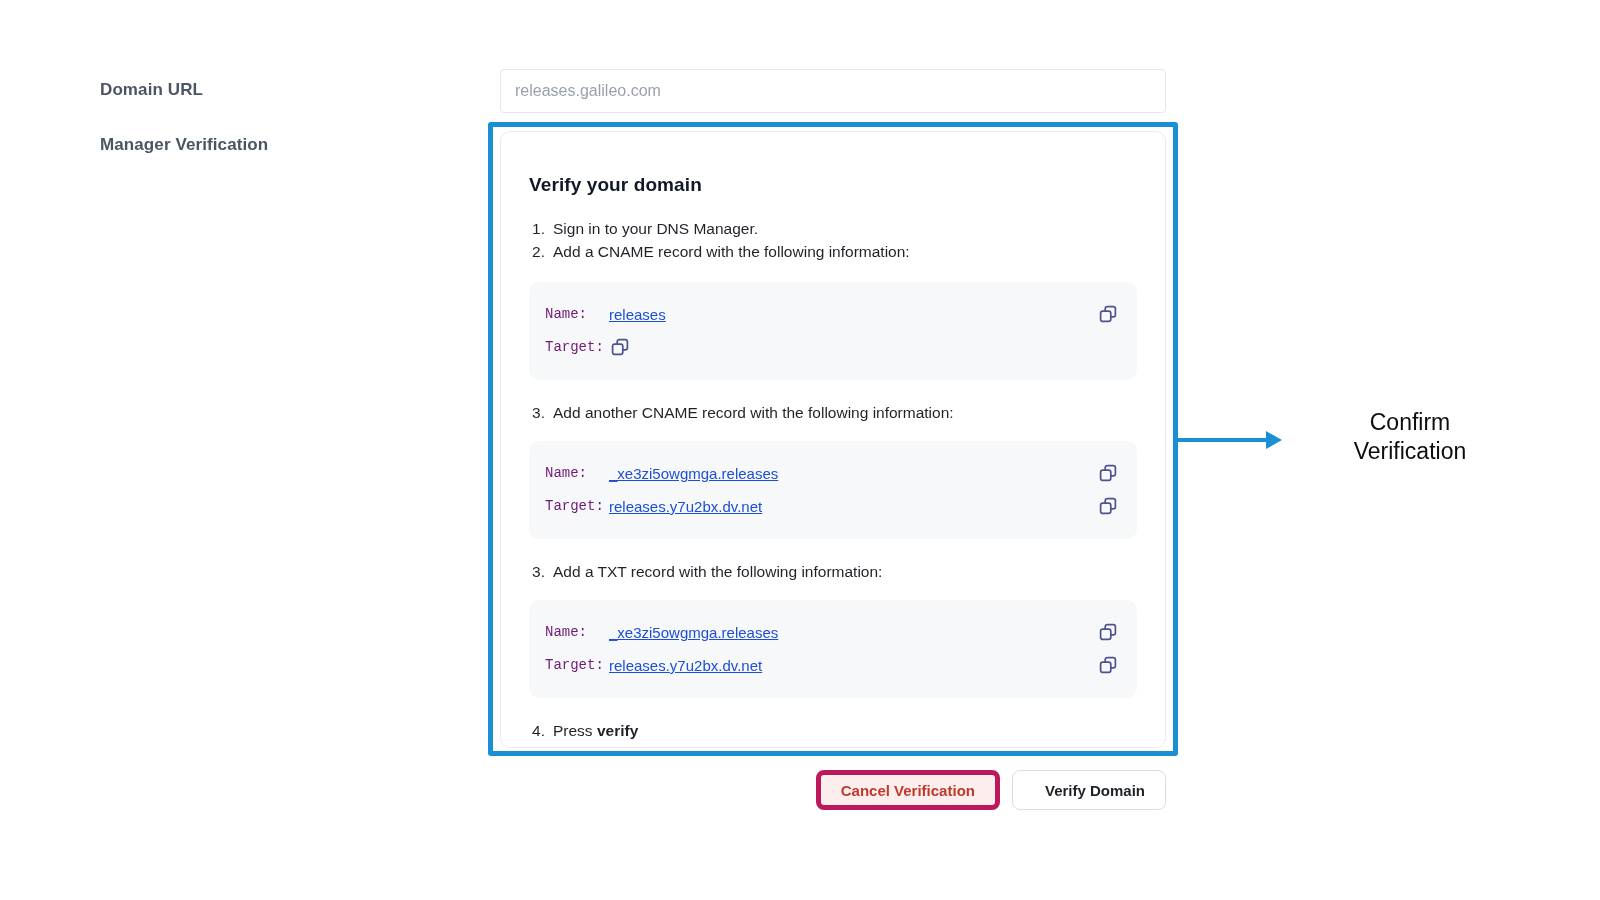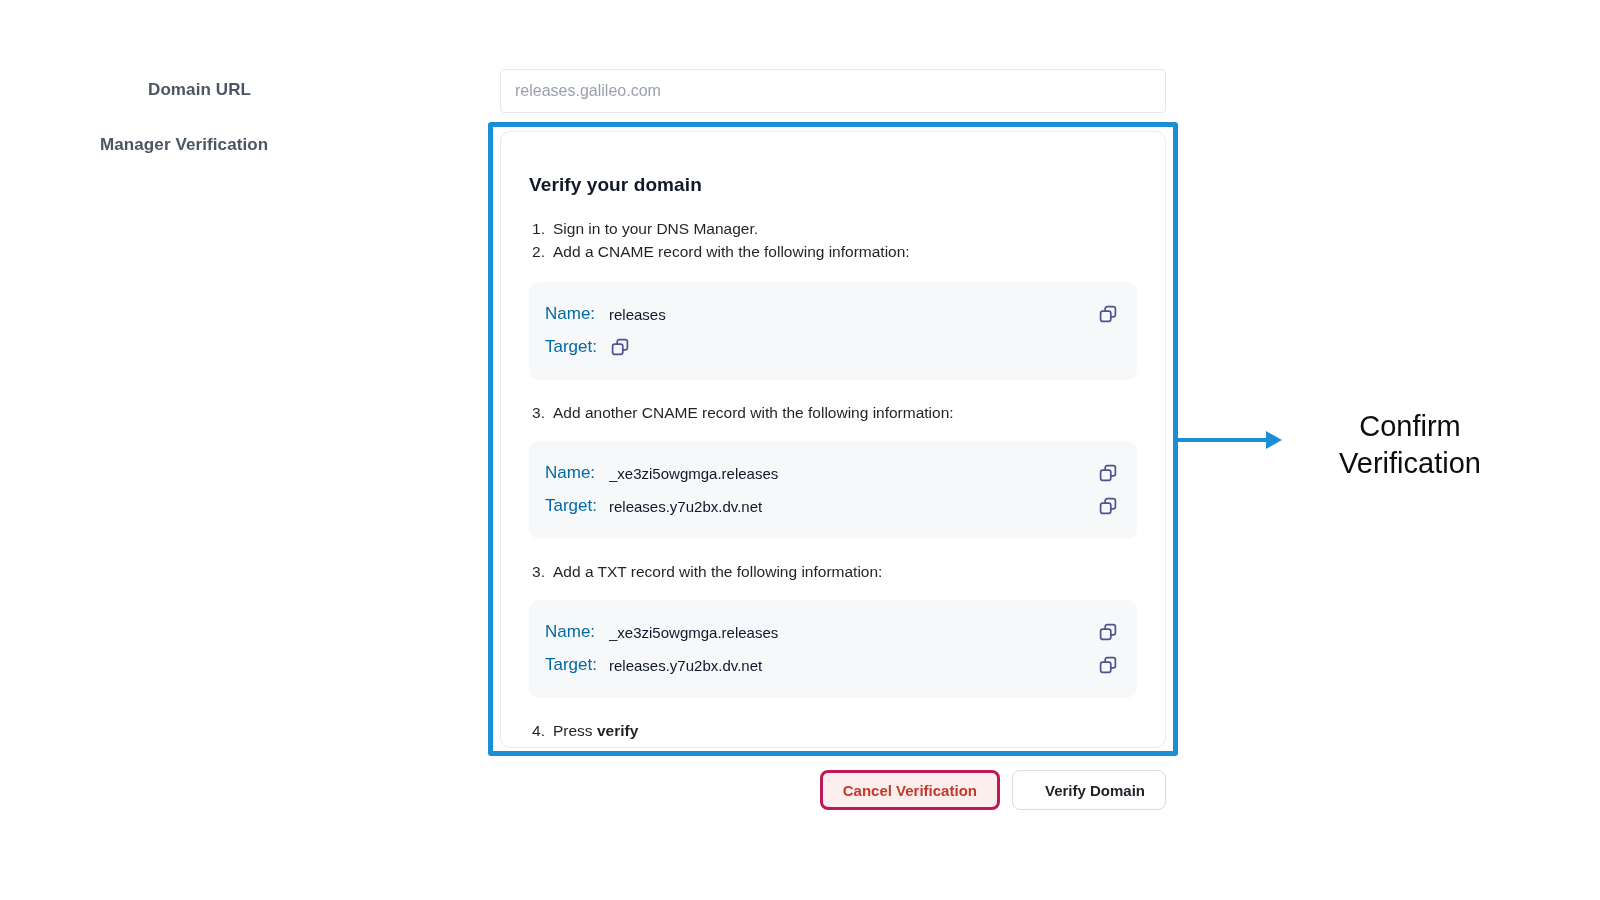--- a/index.html
+++ b/index.html
@@ -23,21 +23,21 @@
 
   
   .field-label {
     position: absolute;
     font-size: 17px;
     font-weight: bold;
     color: #4b5563;
     letter-spacing: 0.1px;
     white-space: nowrap;
   }
-  #label-domain-url { left: 100px; top: 80px; margin-left: 48px; }
+  #label-domain-url { left: 100px; top: 80px; }
   #label-domain-verification { left: 100px; top: 135px; }
 
   
   .url-input {
     position: absolute;
     left: 500px;
     top: 69px;
     width: 666px;
     height: 44px;
     box-sizing: border-box;
@@ -116,32 +116,34 @@
     border-radius: 10px;
     padding: 16px 18px 16px 16px;
     box-sizing: border-box;
   }
   .record-row {
     display: flex;
     align-items: center;
     height: 33px;
   }
   .record-key {
-    font-size: 17px;
-    color: #0369a1;
+    font-size: 14px;
+    color: #701a75;
     width: 64px;
     flex: 0 0 64px;
+    font-family: Liberation Mono, monospace;
   }
   .record-val {
     font-size: 15px;
-    color: #0f172a;
+    color: #1d4ed8;
     flex: 1;
     white-space: nowrap;
     overflow: hidden;
     text-overflow: ellipsis;
+    text-decoration: underline;
   }
   .copy-btn {
     flex: 0 0 auto;
     width: 22px;
     height: 22px;
     display: flex;
     align-items: center;
     justify-content: center;
     cursor: pointer;
     background: none;
@@ -166,21 +168,21 @@
     border-radius: 8px;
     height: 40px;
     padding: 0 20px;
     cursor: pointer;
     box-sizing: border-box;
     white-space: nowrap;
   }
   .btn-cancel {
     background: #fdeeee;
     color: #c0392b;
-    border: 3px solid #be185d;
+    border: 5px solid #be185d;
   }
   .btn-verify {
     background: #ffffff;
     color: #1f2328;
     border: 1px solid #d9dce1;
     padding-left: 32px;
   }
 
   
   .annotation-arrow {
@@ -189,21 +191,21 @@
     top: 418px;
     width: 110px;
     height: 44px;
   }
   .annotation-text {
     position: absolute;
     left: 1300px;
     top: 408px;
     width: 220px;
     text-align: center;
-    font-size: 29px;
+    font-size: 23px;
     color: #0d0d0d;
     line-height: 1.26;
   }
 </style>
 </head>
 <body>
 
 <div class="page">
 
   <div class="field-label" id="label-domain-url">Domain URL</div>

